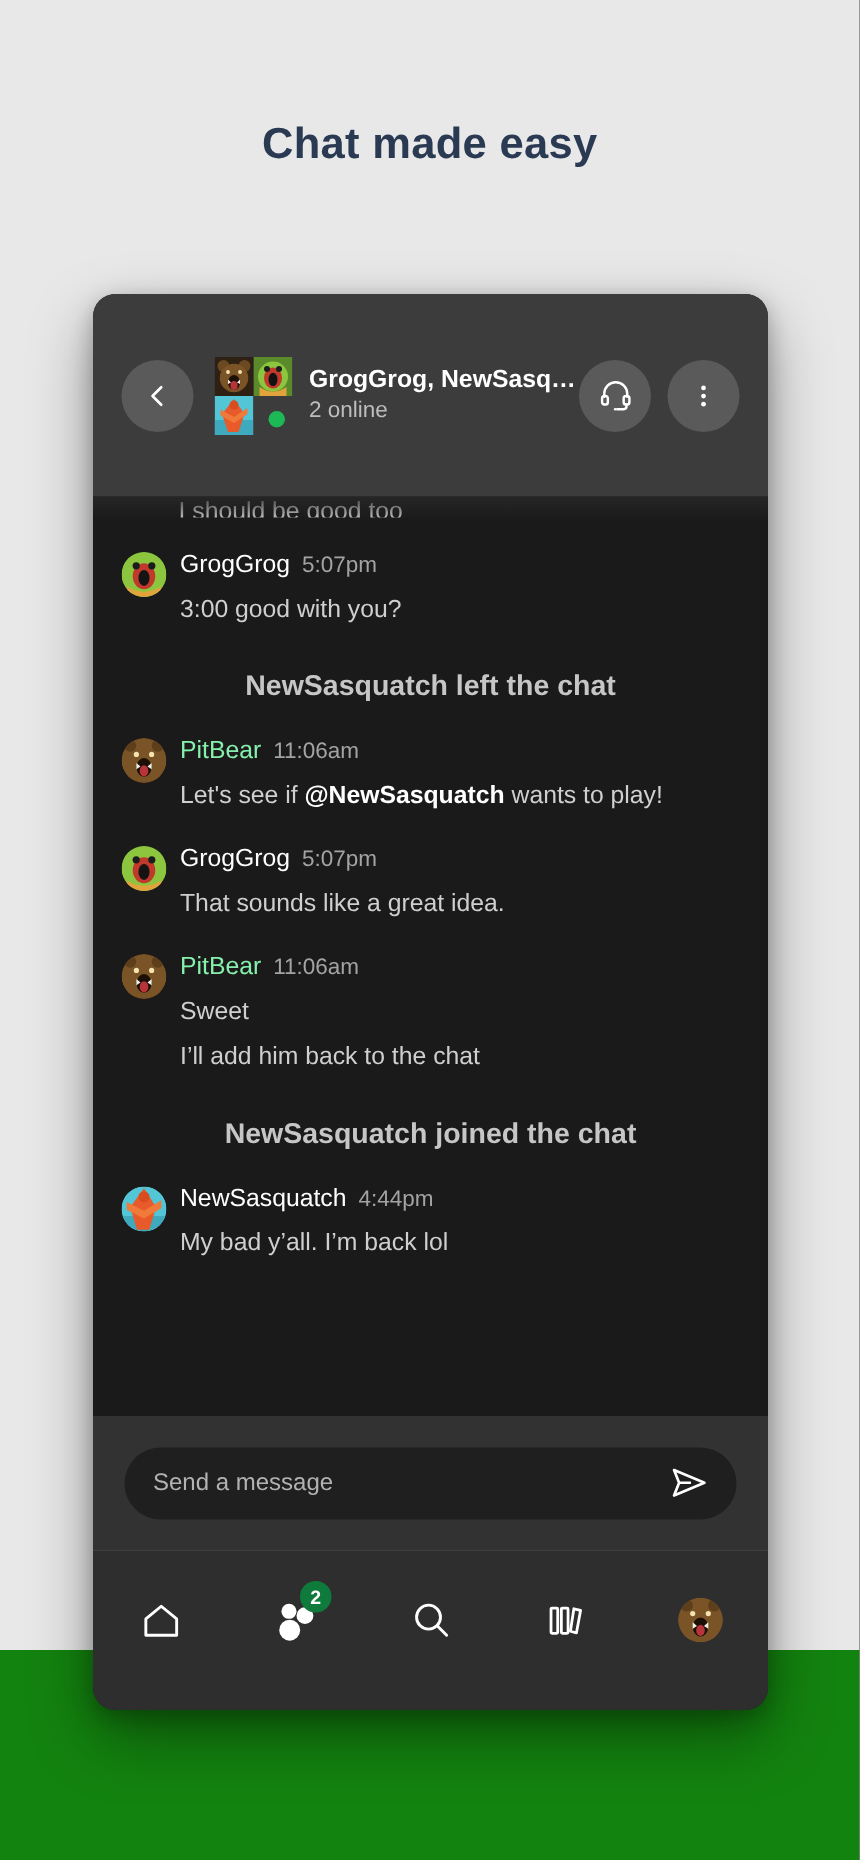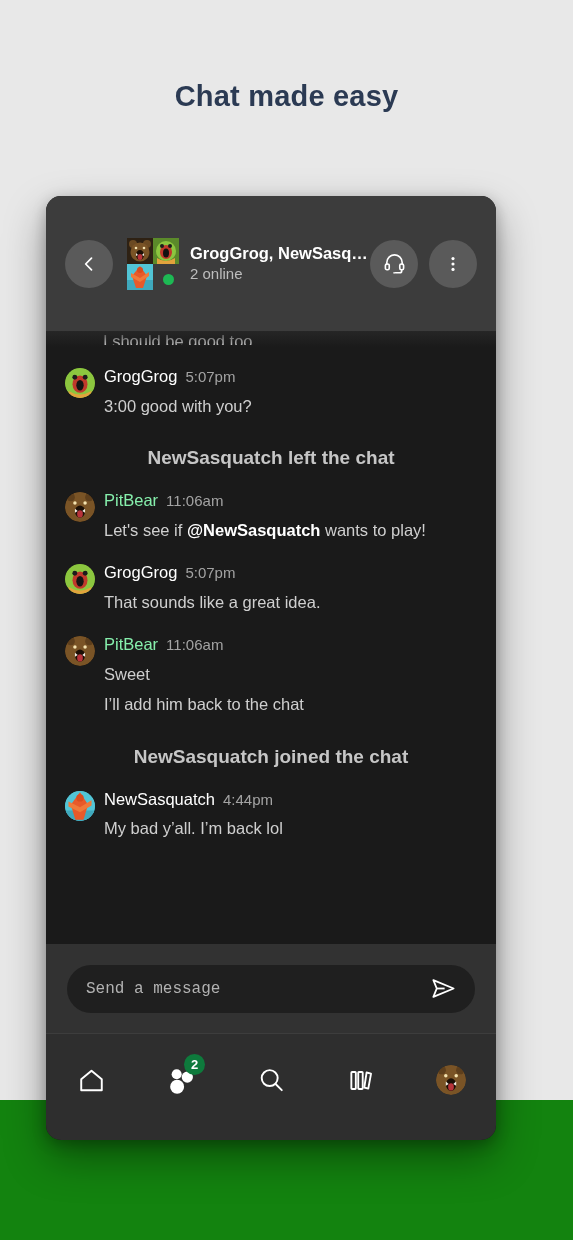--- a/index.html
+++ b/index.html
@@ -39,21 +39,21 @@
     font-size: 29px;
     font-weight: bold;
     letter-spacing: 0.2px;
     color: #2b3a53;
     margin-top: 12px;
   }
 
   
   #phone-card {
     position: absolute;
-    left: 46px; top: 196px;
+    left: 62px; top: 196px;
     width: 450px; height: 944px;
     background: #1a1a1a;
     border-radius: 15px;
     overflow: hidden;
     box-shadow: 0 18px 42px rgba(0,0,0,0.38), 0 4px 14px rgba(0,0,0,0.25);
     display: flex;
     flex-direction: column;
   }
 
   
@@ -214,21 +214,21 @@
     align-items: center;
     padding: 0 16px 0 19px;
   }
   #message-input {
     flex: 1 1 auto;
     background: transparent;
     border: none;
     outline: none;
     color: #86efac;
     font-size: 16px;
-    font-family: Liberation Mono, monospace;
+    font-family: Liberation Sans, sans-serif;
   }
   #message-input::placeholder { color: #b2b2b2; }
   #send-button {
     background: transparent;
     border: none;
     cursor: pointer;
     display: flex;
     align-items: center;
     padding: 0 2px;
   }

